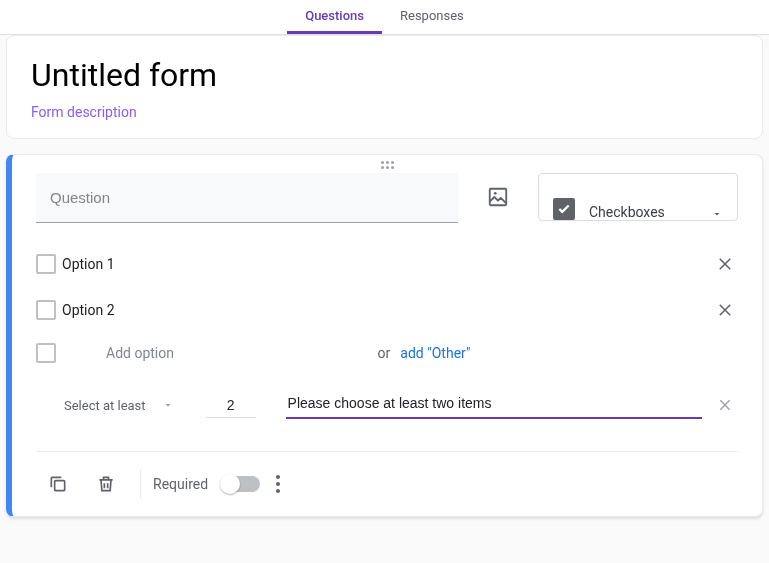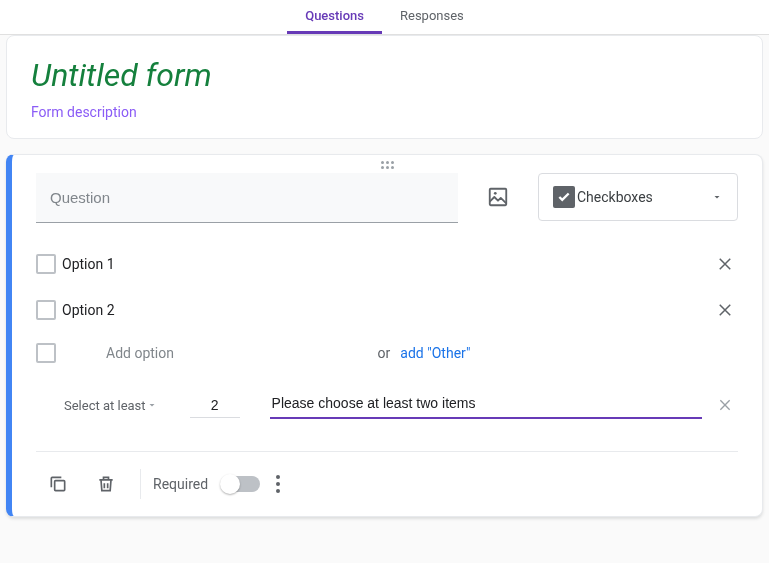--- a/index.html
+++ b/index.html
@@ -32,23 +32,22 @@
     .header-card {
       background: #fff;
       margin: 0 6px;
       padding: 20px 24px 18px;
       border-radius: 8px;
       border: 1px solid #e8eaed;
     }
     .form-title {
       font-size: 32px;
       font-weight: 400;
-      color: #15803d;
+      color: #000000;
       margin-bottom: 10px;
-      font-style: italic;
     }
     .form-desc {
       font-size: 14px;
       color: #8b5cf6;
     }
     .question-card {
       position: relative;
       background: #fff;
       margin: 15px 6px 0;
       border: 1px solid #e8eaed;
@@ -96,22 +95,22 @@
       width: 40px;
       height: 48px;
       display: flex;
       align-items: center;
       justify-content: center;
       cursor: pointer;
       color: #5f6368;
     }
     .type-select {
       display: flex;
-      align-items: center;
-      gap: 2px;
+      align-items: flex-end;
+      gap: 14px;
       height: 48px;
       padding: 0 14px;
       border: 1px solid #dadce0;
       border-radius: 4px;
       min-width: 200px;
       cursor: pointer;
     }
     .type-icon {
       width: 22px; height: 22px;
       background: #5f6368;
@@ -149,21 +148,21 @@
     .remove-btn svg { width:18px; height:18px; }
     .or-text { font-size:14px; color:#5f6368; margin: 0 4px;}
     .add-other { font-size:14px; color:#1a73e8; cursor:pointer; }
     .validation-row {
       display: flex;
       align-items: center;
       padding: 18px 24px 10px 50px;
       gap: 10px;
     }
     .val-select {
-      display:flex; align-items:center; gap:0;
+      display:flex; align-items:center; gap:16px;
       font-size:13px; color:#5f6368; cursor:pointer;
       padding: 6px 2px;
     }
     .val-number {
       width: 50px;
       border:none;
       border-bottom:1px solid #dadce0;
       text-align:center;
       font-size:14px;
       padding:4px 2px;

